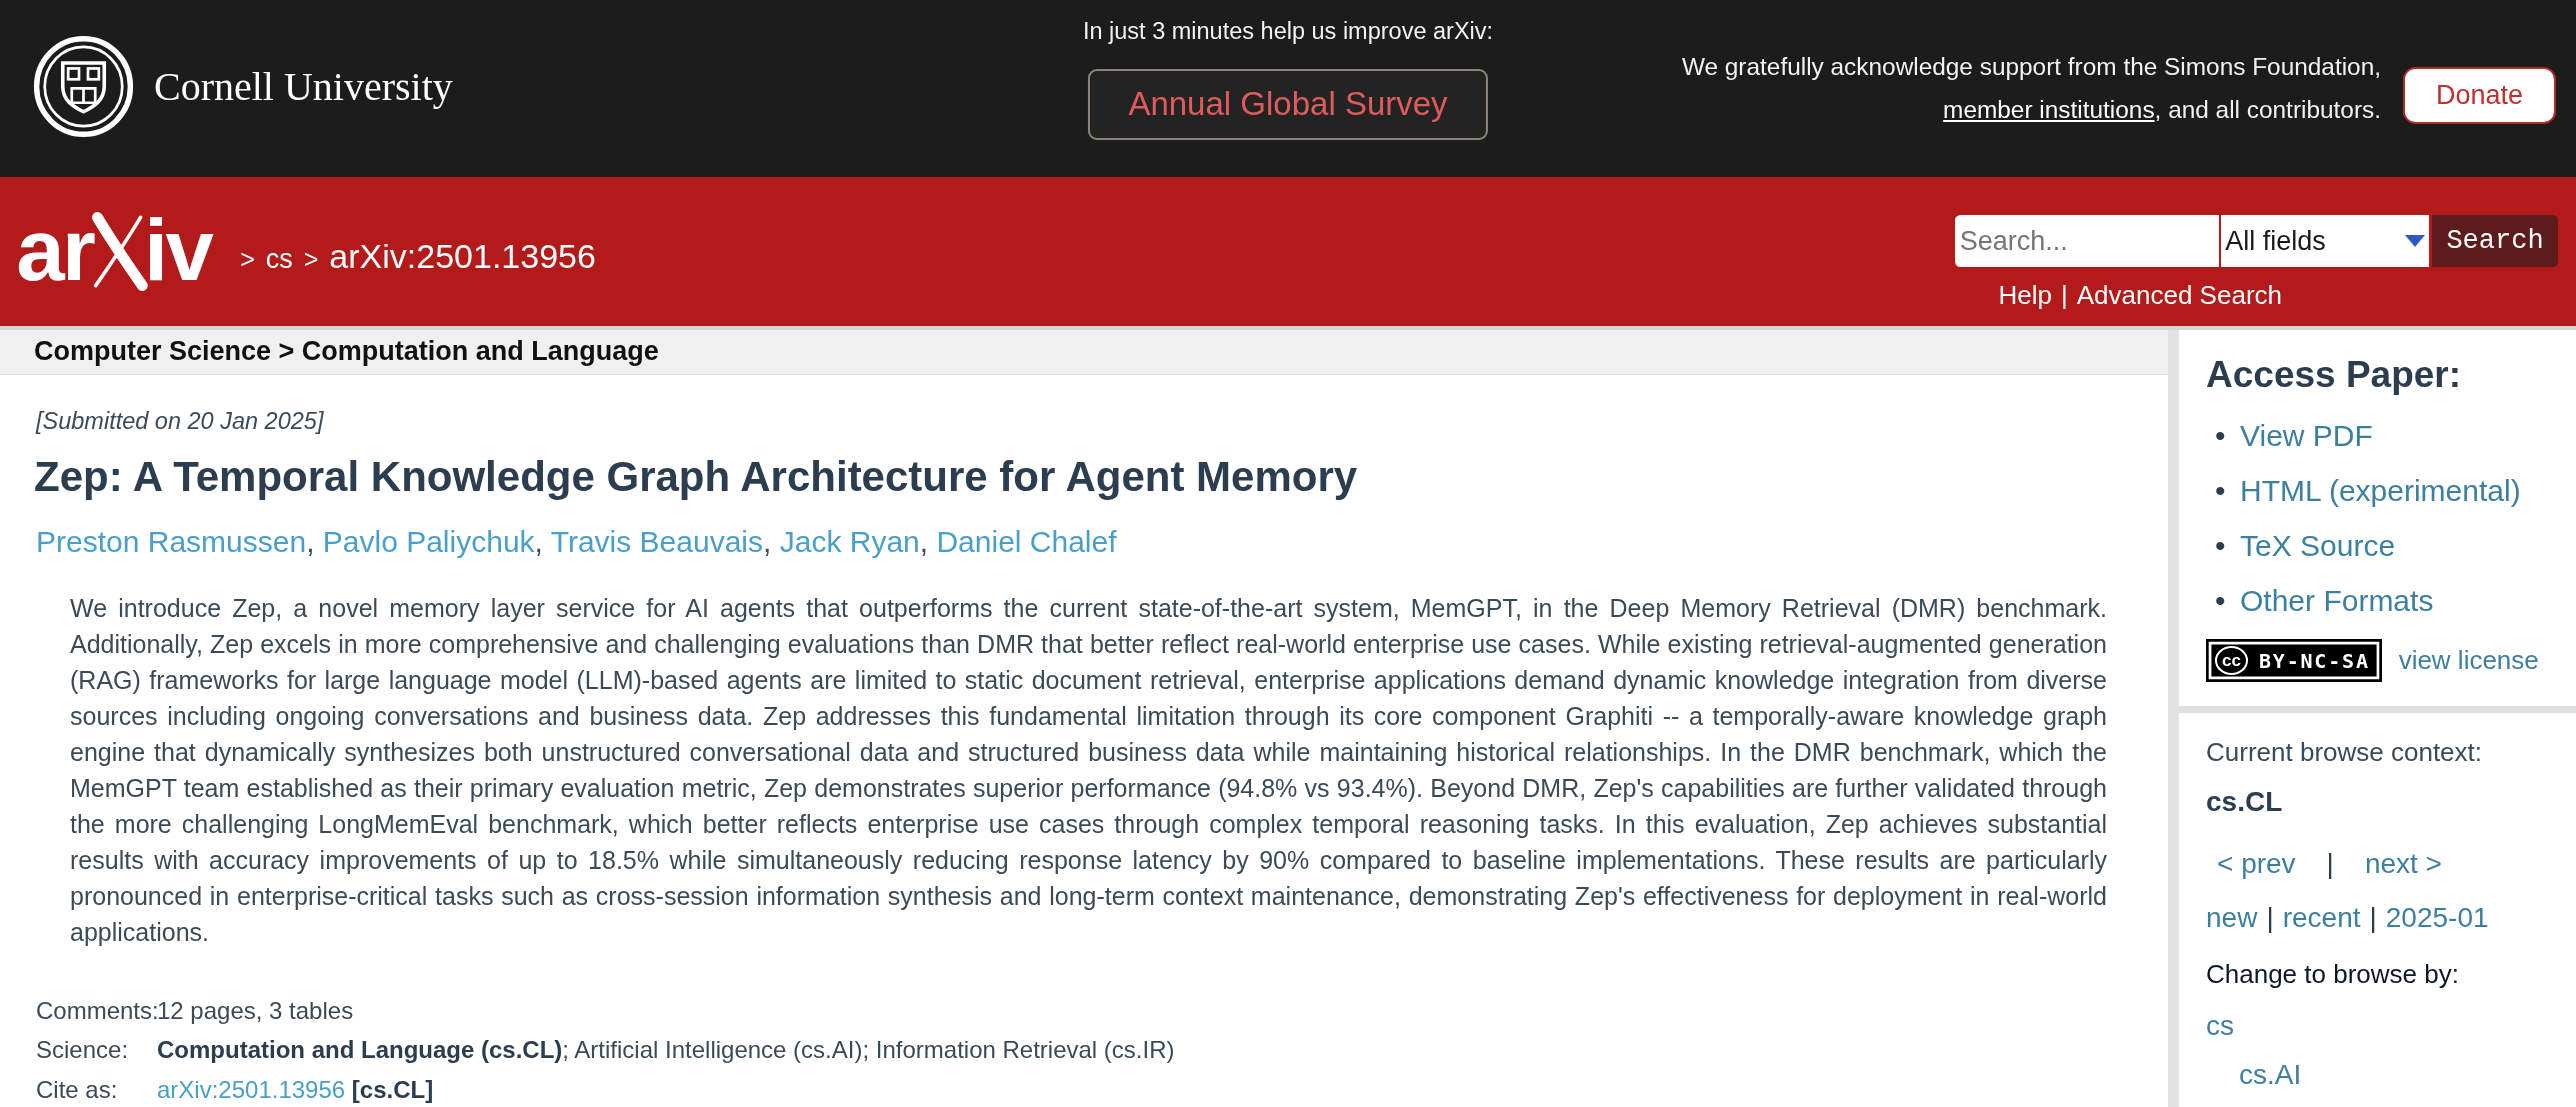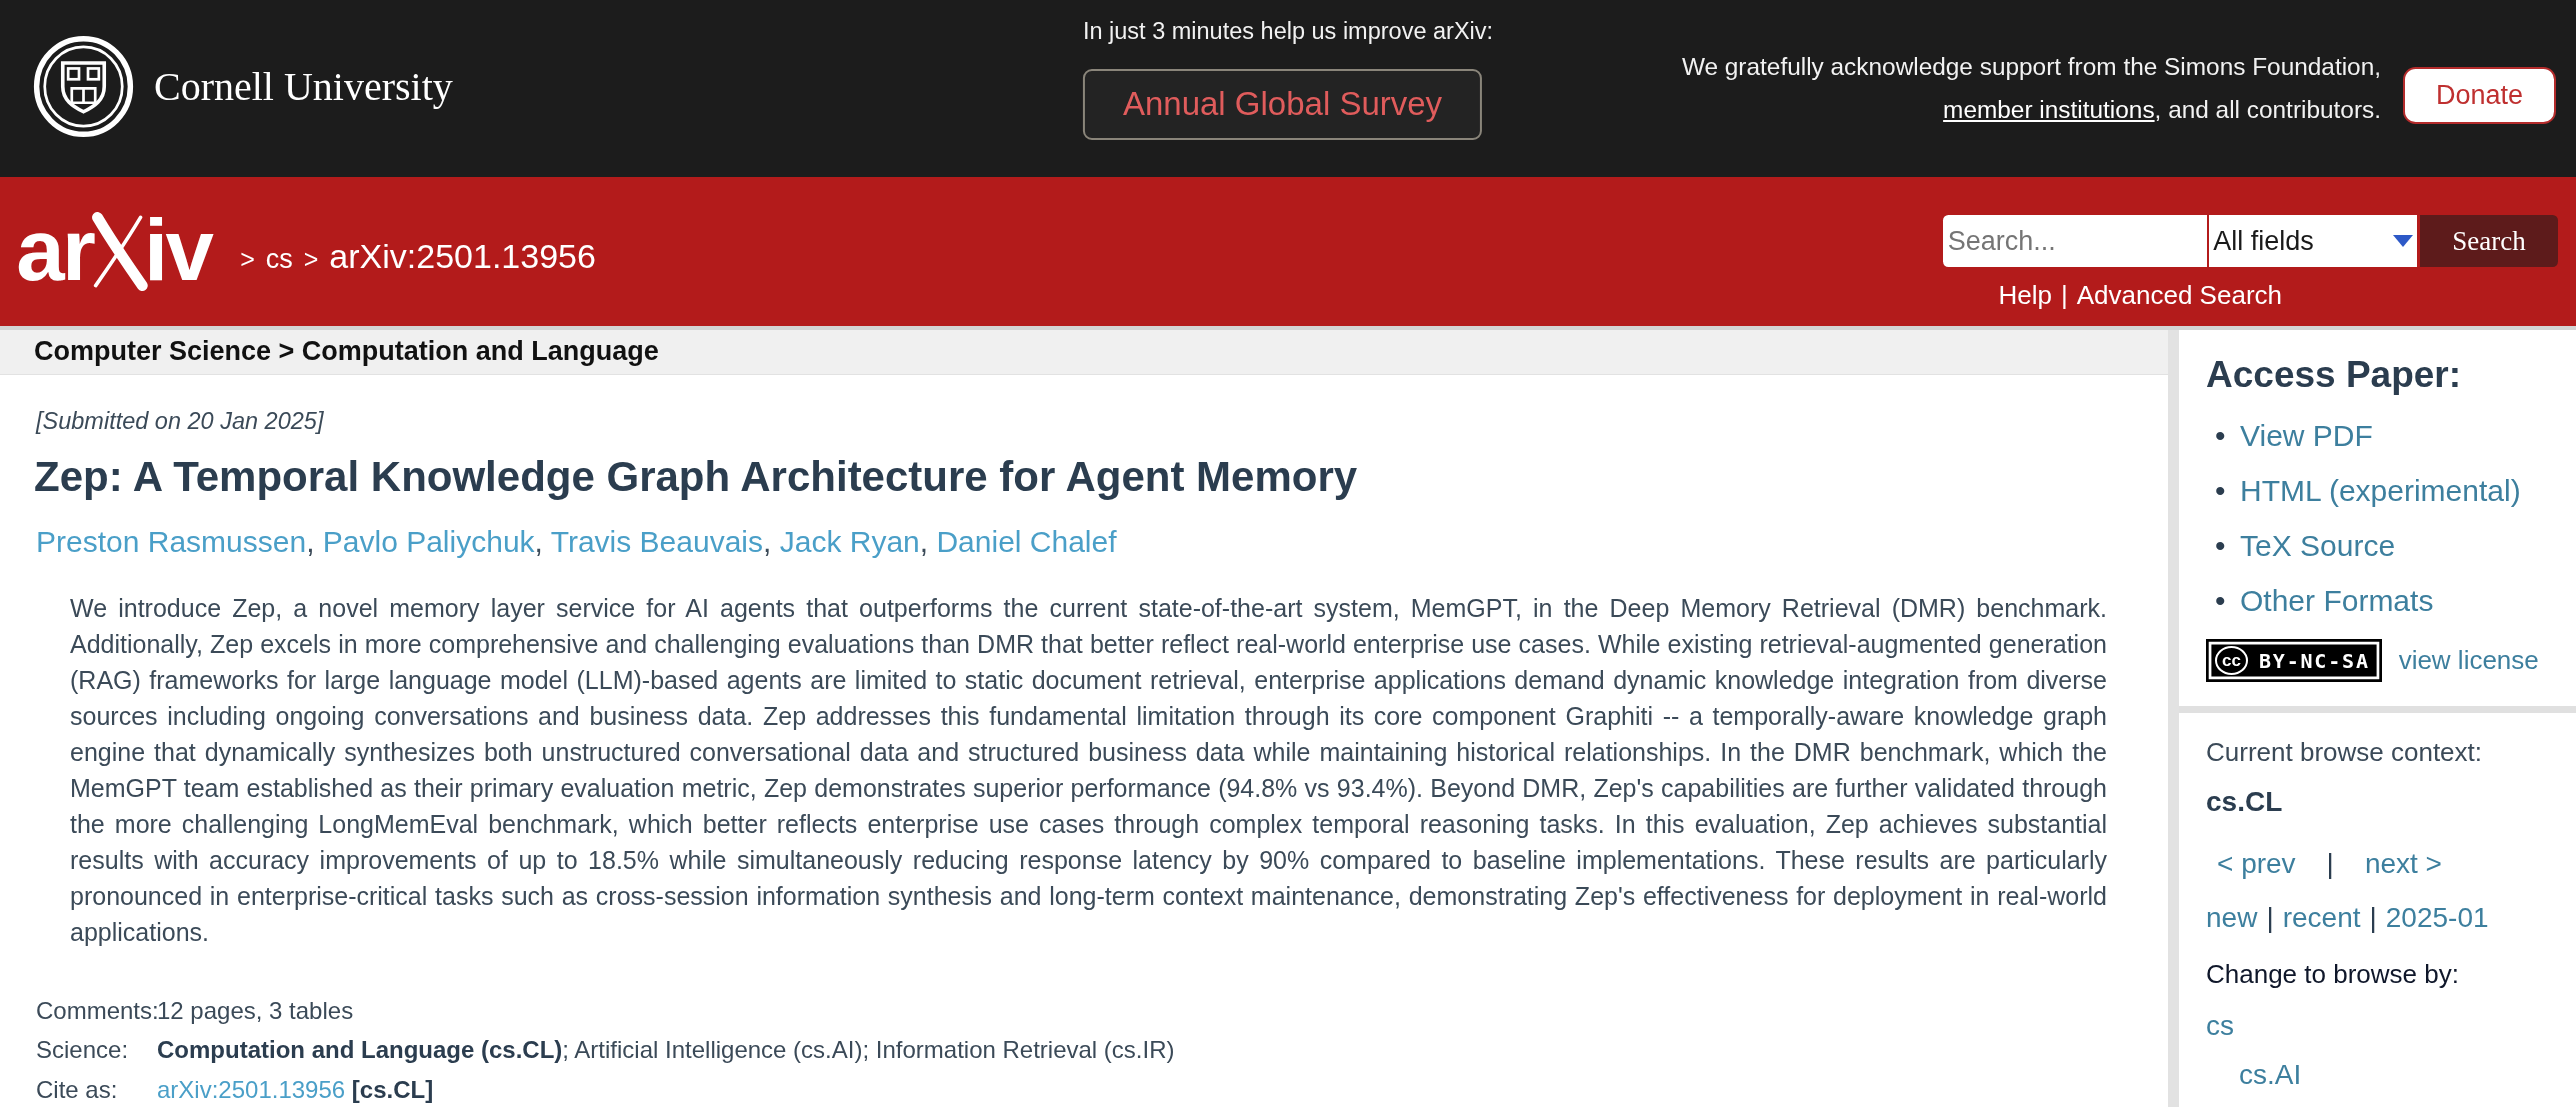--- a/index.html
+++ b/index.html
@@ -4,21 +4,21 @@
 <style>
   * { margin:0; padding:0; box-sizing:border-box; }
   html,body { width:2576px; height:1107px; overflow:hidden; background:#fff;
               font-family:"Liberation Sans", sans-serif; }
 
   
   .banner { position:relative; height:177px; background:#1c1c1c; color:#fff; }
   .cornell { position:absolute; left:33px; top:36px; display:flex; align-items:center; cursor:pointer; }
   .cornell svg { display:block; }
   .cornell-name { font-family:"Liberation Serif", serif; font-size:40px; color:#fff; margin-left:20px; }
-  .banner-center { position:absolute; left:50%; transform:translateX(-50%); top:18px; }
+  .banner-center { position:absolute; left:50%; transform:translateX(-50%); top:18px; text-align:center; }
   .survey-prompt { font-size:23.5px; color:#f2f2f2; }
   .survey-btn { display:inline-block; margin-top:23.5px; padding:14.5px 38px; border:2.7px solid #8a857a;
                 border-radius:9px; background:rgba(255,255,255,0.03); color:#e05c5c; font-size:33px; cursor:pointer; }
   .banner-right { position:absolute; right:195px; top:45px; text-align:right; font-size:24.4px; line-height:43px; color:#f2f2f2; }
   .member-link { color:#fff; text-decoration:underline; cursor:pointer; }
   .donate-btn { position:absolute; right:20px; top:67px; background:#fff; border:2.7px solid #b32b2b;
                 border-radius:12.6px; color:#bf3030; font-size:27px; padding:11px 31px; cursor:pointer; }
 
   
   .red-band { position:relative; height:149px; background:#b31b1b; }
@@ -31,22 +31,22 @@
   .bc-section { font-size:27px; color:#fff; text-decoration:none; cursor:pointer; }
   .bc-id { font-size:34px; }
   .search-row { position:absolute; right:18px; top:38px; display:flex; height:52px; }
   .search-input { width:264px; border:none; border-radius:5.4px 0 0 5.4px; font-size:27px; padding:0 5px;
                   font-family:"Liberation Sans", sans-serif; color:#222; }
   .search-input::placeholder { color:#757575; }
   .field-select { width:208px; background:#fff; margin-left:2.7px; display:flex; align-items:center;
                   justify-content:space-between; padding:0 4px; font-size:27px; color:#1a1a1a; cursor:pointer; }
   .select-arrow { width:0; height:0; border-left:10px solid transparent; border-right:10px solid transparent;
                   border-top:12.6px solid #2d59c7; }
-  .search-btn { width:138px; margin-left:2.7px; background:#5d1b1b; color:#fff; border:none;
-                border-radius:0 5.4px 5.4px 0; font-size:27px; cursor:pointer; font-family:Liberation Serif, serif; }
+  .search-btn { width:126px; margin-left:2.7px; background:#5d1b1b; color:#fff; border:none;
+                border-radius:0 5.4px 5.4px 0; font-size:27px; cursor:pointer; font-family:Liberation Mono, monospace; }
   .help-row { position:absolute; right:18px; top:103px; width:583px; padding-left:23.5px;
               font-size:26px; color:#fff; }
   .help-row a { color:#fff; text-decoration:none; cursor:pointer; }
   .help-pipe { margin:0 9px; }
 
   
   .content-row { display:flex; height:781px; border-top:4.5px solid #d4d4d4; background:#fff; }
   .main-col { width:2168px; }
   .col-divider { width:11px; background:#e2e2e2; }
   .side-col { width:397px; padding:23.5px 18px 0 27px; }

